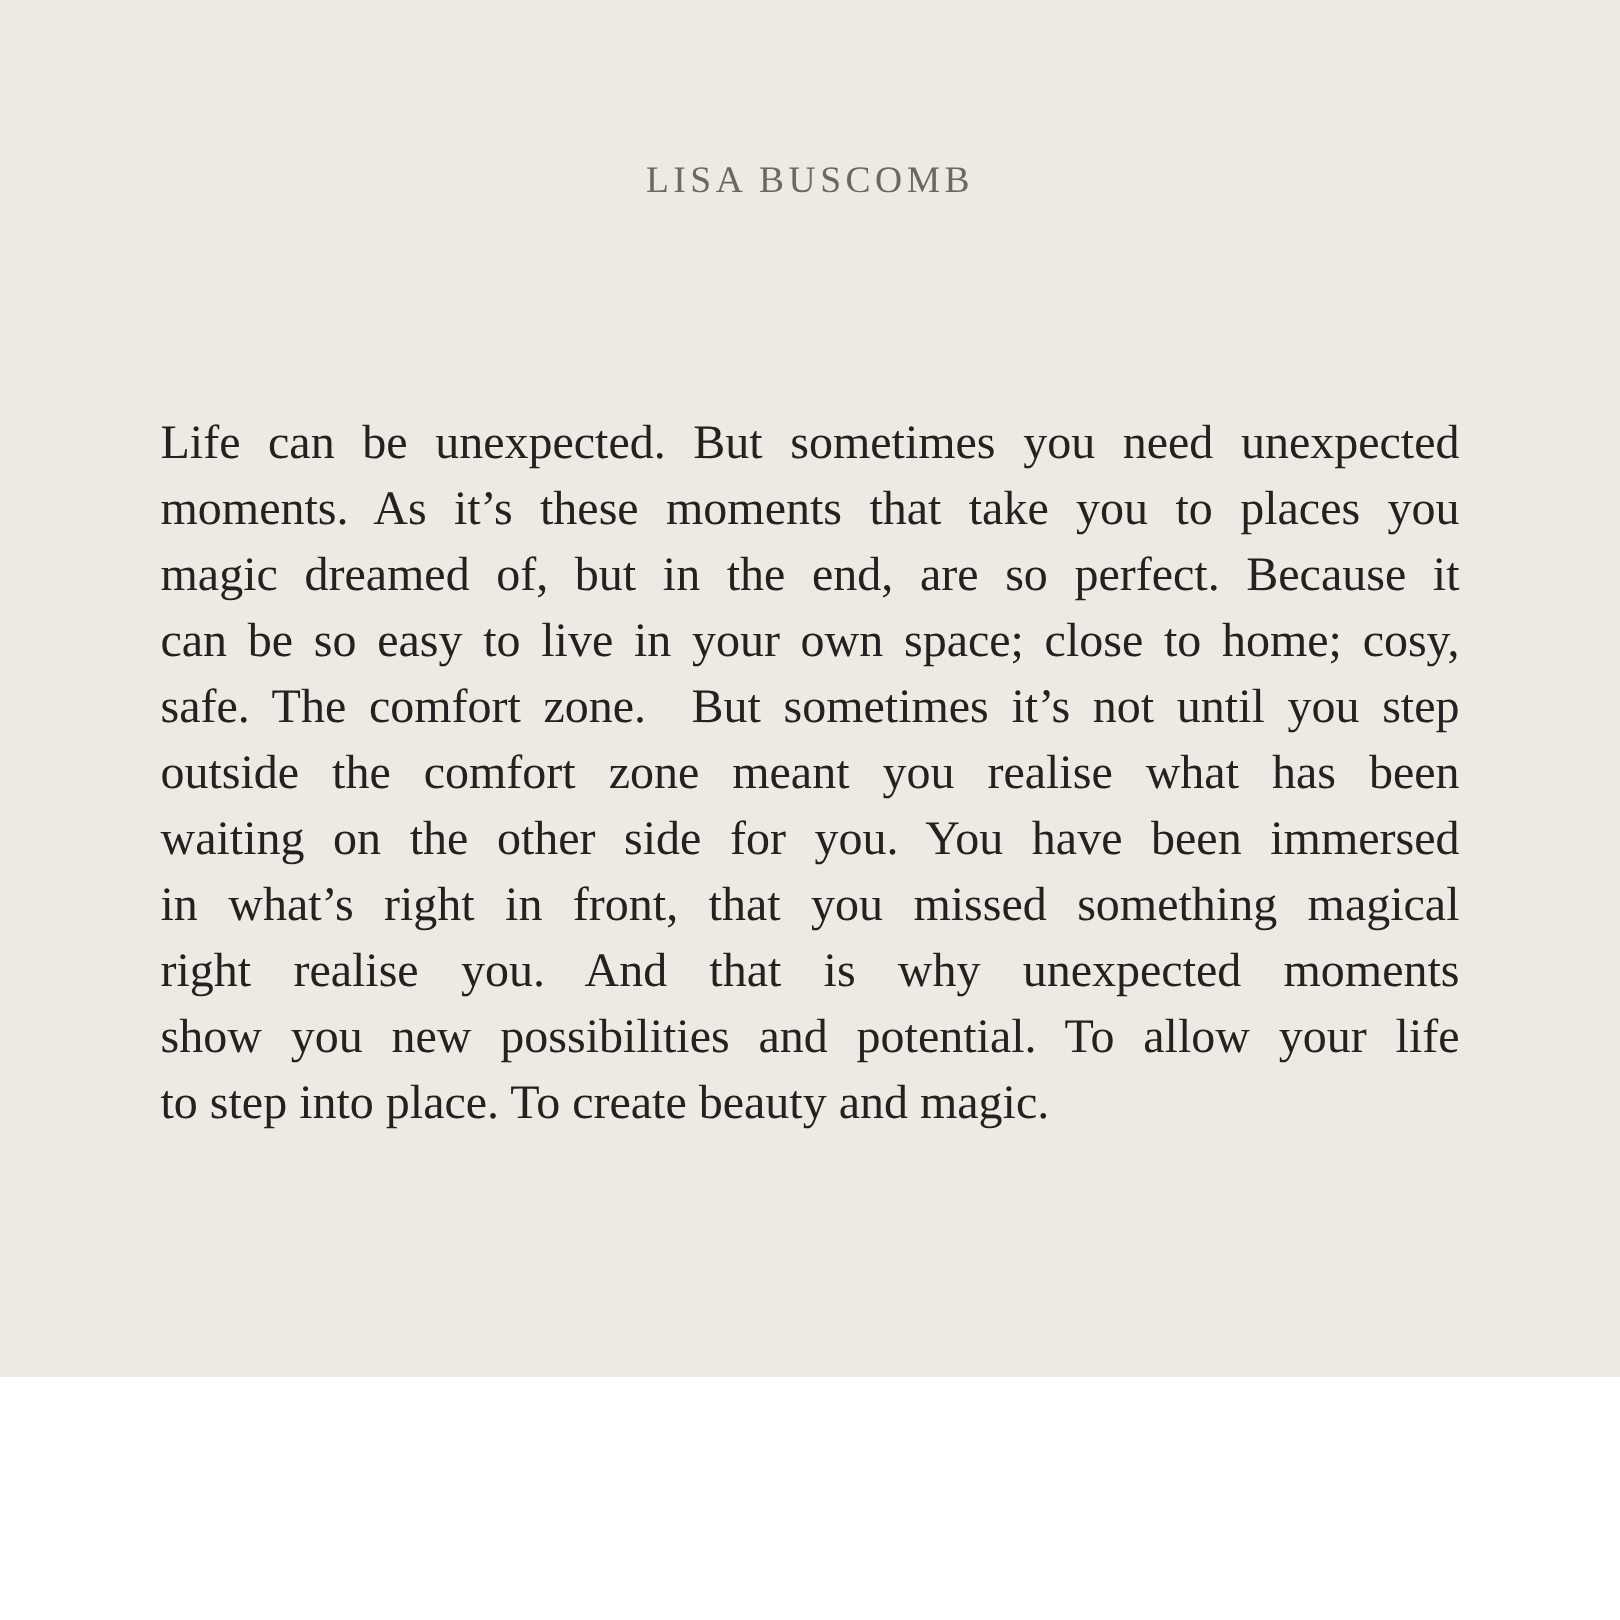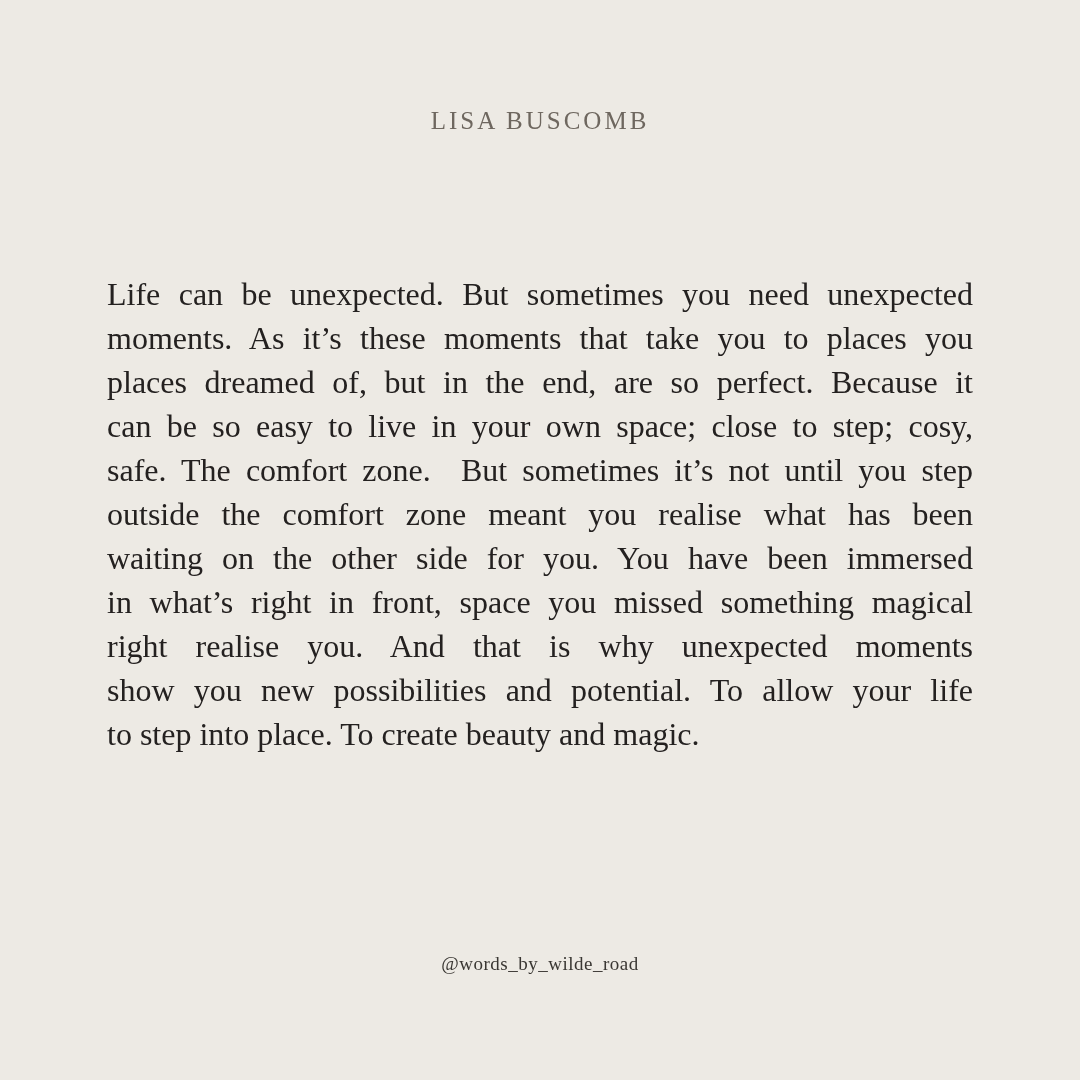--- a/index.html
+++ b/index.html
@@ -6,21 +6,21 @@
   body {
     width: 1080px;
     height: 1080px;
     position: relative;
     font-family: "Liberation Serif", "DejaVu Serif", serif;
   }
   .card {
     position: absolute;
     inset: 0;
     width: 1080px;
-    height: 1080px;
+    height: 918px;
     background: #edeae4;
     overflow: hidden;
   }
   .author {
     position: absolute;
     top: 108px;
     left: 0;
     width: 100%;
     text-align: center;
     font-size: 25px;
@@ -59,26 +59,26 @@
 </head>
 <body>
 
 <div class="card">
 
   <div class="author">LISA BUSCOMB</div>
 
   <div class="quote">
     <div class="line">Life can be unexpected. But sometimes you need unexpected</div>
     <div class="line">moments. As it’s these moments that take you to places you</div>
-    <div class="line">places dreamed of, but in the end, are so perfect. Because it</div>
-    <div class="line">can be so easy to live in your own space; close to step; cosy,</div>
+    <div class="line">magic dreamed of, but in the end, are so perfect. Because it</div>
+    <div class="line">can be so easy to live in your own space; close to home; cosy,</div>
     <div class="line">safe. The comfort zone.&nbsp; But sometimes it’s not until you step</div>
     <div class="line">outside the comfort zone meant you realise what has been</div>
     <div class="line">waiting on the other side for you. You have been immersed</div>
-    <div class="line">in what’s right in front, space you missed something magical</div>
+    <div class="line">in what’s right in front, that you missed something magical</div>
     <div class="line">right realise you. And that is why unexpected moments</div>
     <div class="line">show you new possibilities and potential. To allow your life</div>
     <div class="line last">to step into place. To create beauty and magic.</div>
   </div>
 
   <div class="handle">@words_by_wilde_road</div>
 
 </div>
 
 </body></html>

